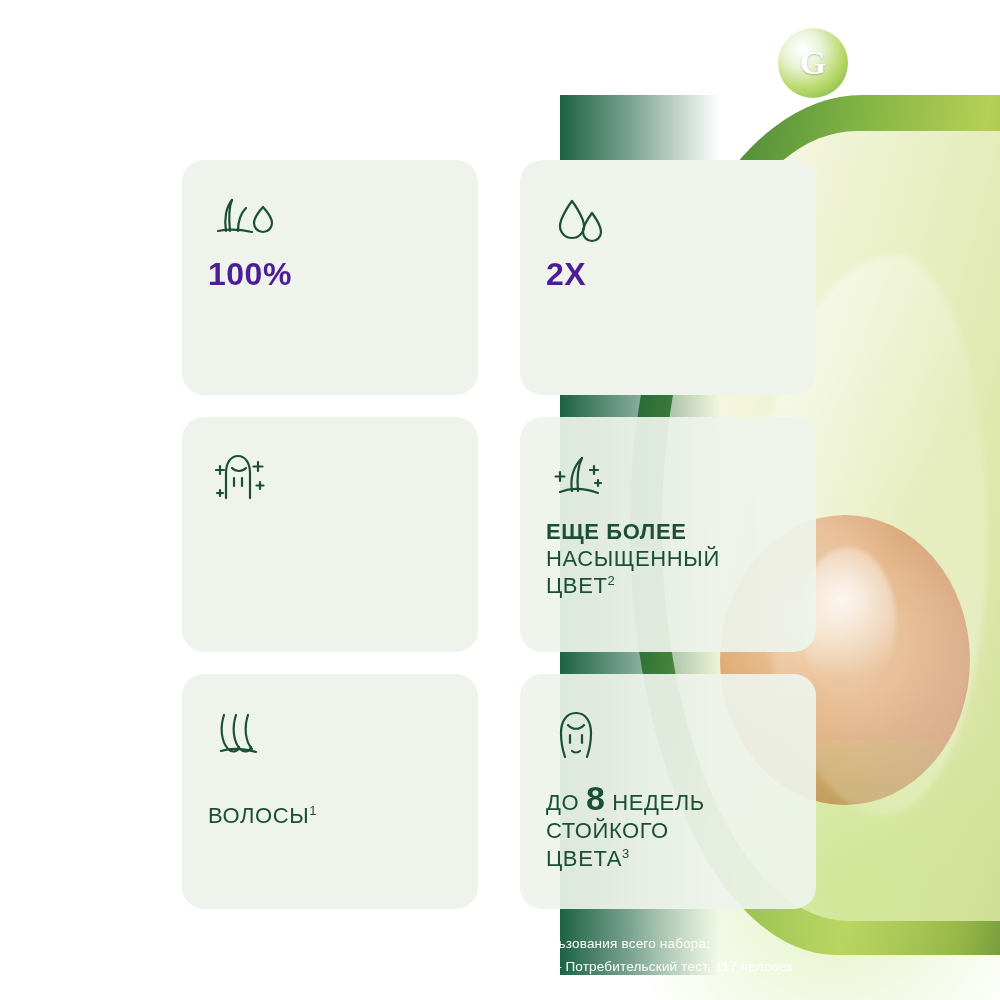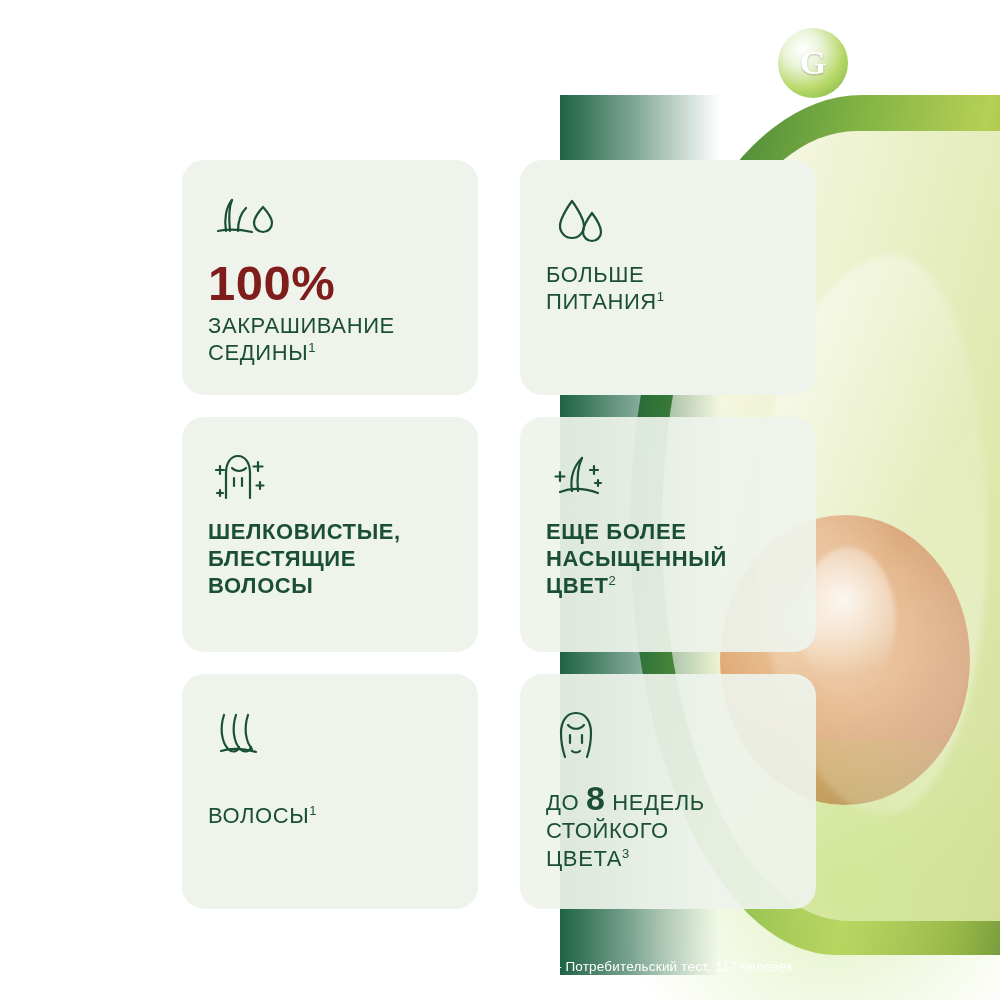--- a/index.html
+++ b/index.html
@@ -166,39 +166,39 @@
   .card-icon svg {
     display: block;
   }
   .card-body {
     flex: 1;
     display: flex;
     flex-direction: column;
     justify-content: flex-start;
   }
   .big {
-    font-size: 49px;
-    font-weight: bold;
-    color: #7f1d1d;
+    font-size: 32px;
+    font-weight: bold;
+    color: #4c1d95;
     line-height: 1.05;
     letter-spacing: 0.5px;
   }
   .sub {
     font-size: 22px;
     color: #1b4f35;
     line-height: 1.22;
     letter-spacing: 0.6px;
     margin-top: 4px;
     text-transform: uppercase;
   }
   .sub.bold {
     font-weight: bold;
   }
   .sub .b {
-    font-weight: bold;
+    font-weight: normal;
   }
   .sub .n {
     font-weight: bold;
   }
   .sup {
     font-size: 13px;
     vertical-align: super;
   }
   .inline-big {
     font-size: 34px;
@@ -264,63 +264,49 @@
         <svg width="72" height="62" viewBox="0 0 72 62" fill="none" stroke="#1b4f35" stroke-width="2.2" stroke-linecap="round" stroke-linejoin="round">
           <path d="M10 40 C20 38, 30 38, 44 41"></path>
           <path d="M18 40 C16 28, 18 16, 24 9"></path>
           <path d="M24 9 C20 18, 21 30, 22 40"></path>
           <path d="M30 40 C30 30, 33 22, 38 17"></path>
           <path d="M55 16 C55 16, 46 26, 46 32 a9 9 0 0 0 18 0 c0-6-9-16-9-16 z"></path>
         </svg>
       </div>
       <div class="card-body">
         <div class="big">100%</div>
-        <div class="sub">
-          <span>ЗАКРАШИВАНИЕ</span><br>
-          <span>СЕДИНЫ</span><span class="sup">1</span>
-        </div>
       </div>
     </div>
 
     <div class="card">
       <div class="card-icon">
         <svg width="72" height="62" viewBox="0 0 72 62" fill="none" stroke="#1b4f35" stroke-width="2.2" stroke-linecap="round" stroke-linejoin="round">
           <path d="M26 10 C26 10, 14 26, 14 35 a12 12 0 0 0 24 0 C38 26, 26 10, 26 10 z"></path>
           <path d="M46 22 C46 22, 37 34, 37 41 a9 9 0 0 0 18 0 C55 34, 46 22, 46 22 z"></path>
         </svg>
       </div>
       <div class="card-body">
-        <div class="sub">
-          <span>БОЛЬШЕ</span><br>
-          <span>ПИТАНИЯ</span><span class="sup">1</span>
-        </div>
+        <div class="big">2X</div>
       </div>
     </div>
 
     <div class="card">
       <div class="card-icon">
         <svg width="78" height="66" viewBox="0 0 78 66" fill="none" stroke="#1b4f35" stroke-width="2.2" stroke-linecap="round" stroke-linejoin="round">
           <path d="M30 10 C22 10, 18 18, 18 27 L18 52"></path>
           <path d="M30 10 C38 10, 42 18, 42 27 L42 52"></path>
           <path d="M24 22 C28 26, 34 26, 38 22"></path>
           <path d="M26 32 L26 40"></path>
           <path d="M34 32 L34 40"></path>
           <path d="M12 20 l0 8 M8 24 l8 0"></path>
           <path d="M50 16 l0 9 M45.5 20.5 l9 0"></path>
           <path d="M52 36 l0 7 M48.5 39.5 l7 0"></path>
           <path d="M12 44 l0 6 M9 47 l6 0"></path>
         </svg>
       </div>
-      <div class="card-body">
-        <div class="sub bold">
-          <span>ШЕЛКОВИСТЫЕ,</span><br>
-          <span>БЛЕСТЯЩИЕ</span><br>
-          <span class="n">ВОЛОСЫ</span>
-        </div>
-      </div>
     </div>
 
     <div class="card transparent">
       <div class="card-icon">
         <svg width="78" height="66" viewBox="0 0 78 66" fill="none" stroke="#1b4f35" stroke-width="2.2" stroke-linecap="round" stroke-linejoin="round">
           <path d="M14 46 C24 42, 38 42, 52 47"></path>
           <path d="M26 45 C24 32, 28 20, 36 12"></path>
           <path d="M36 12 C31 22, 31 34, 32 45"></path>
           <path d="M14 26 l0 9 M9.5 30.5 l9 0"></path>
           <path d="M48 20 l0 8 M44 24 l8 0"></path>
@@ -371,18 +357,19 @@
           <span>НЕДЕЛЬ</span><br>
           <span>СТОЙКОГО</span><br>
           <span>ЦВЕТА</span><span class="sup">3</span>
         </div>
       </div>
     </div>
 
   </div>
 
   <div class="footnotes">
+    <span class="line">1 — Инструментальный тест после использования всего набора;</span>
     <span class="line">
       <span>2 — По сравнению с предыдущей технологией;</span><span class="fn-gap"></span><span>9 — Потребительский тест, 117 человек</span>
     </span>
   </div>
 
 </div>
 
 </body></html>

